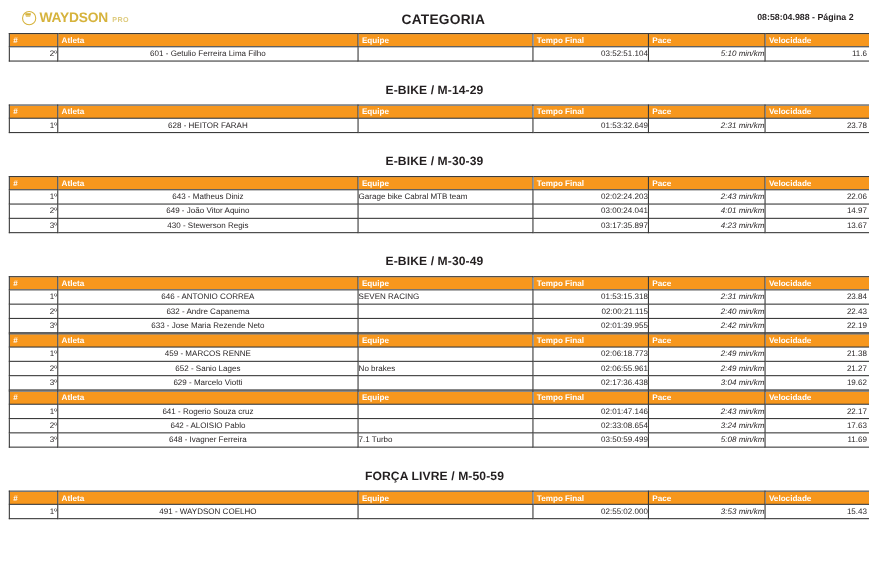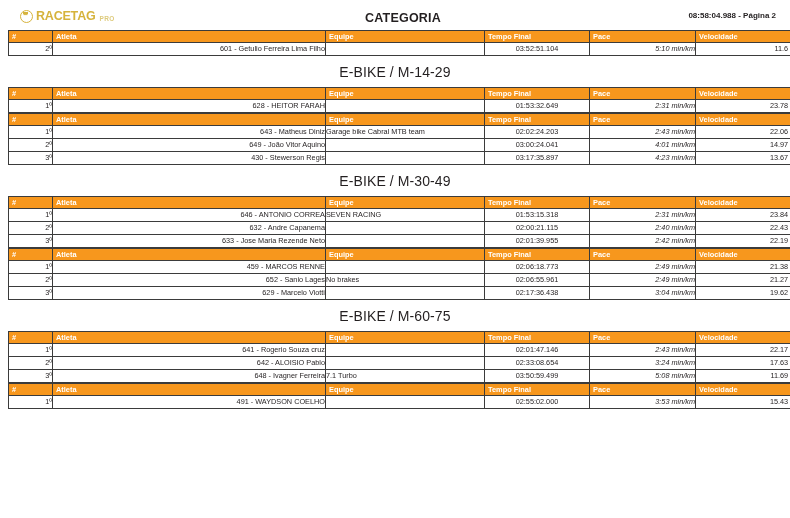--- a/index.html
+++ b/index.html
@@ -94,25 +94,26 @@
     color: #231f20;
     white-space: nowrap;
   }
 
   
   .section {
     margin: 0;
   }
   .section-title {
     text-align: center;
-    font-size: 14px;
-    font-weight: normal;
+    font-size: 11px;
+    font-weight: bold;
     color: #231f20;
     padding: 8px 0 7px 0;
     letter-spacing: 0.1px;
+    margin-top: 12px;
   }
 
   table.results {
     width: 774px;
     border-collapse: collapse;
     table-layout: fixed;
     margin: 0 auto;
   }
 
   table.results th,
@@ -144,35 +145,35 @@
   }
 
   .col-pos   { width: 40px; }
   .col-name  { width: 269px; }
   .col-team  { width: 155px; }
   .col-time  { width: 101px; }
   .col-pace  { width: 102px; }
   .col-speed { width: 107px; }
 
   td.cell-pos   { text-align: right; padding-right: 4px; }
-  td.cell-name  { text-align: right;  padding-left: 4px; margin-top: 21px; }
+  td.cell-name  { text-align: center;  padding-left: 4px; margin-top: 21px; }
   td.cell-team  { text-align: left;  padding-left: 4px; }
-  td.cell-time  { text-align: center; padding-right: 4px; }
+  td.cell-time  { text-align: right; padding-right: 4px; }
   td.cell-pace  { text-align: right; padding-right: 4px; font-style: italic; }
   td.cell-speed { text-align: right; padding-right: 4px; }
 </style>
 </head>
 <body>
 
 <div class="page">
 
   <div class="page-header">
     <div class="brand">
       <span class="brand-mark"></span>
-      <span class="brand-name">RACETAG</span>
+      <span class="brand-name">WAYDSON</span>
       <span class="brand-pro">PRO</span>
     </div>
     <div class="doc-title">CATEGORIA</div>
     <div class="doc-meta">08:58:04.988 - Página 2</div>
   </div>
 
   <div id="sections-host">
       <div class="section first">
         <table class="results">
           <thead>
@@ -216,20 +217,21 @@
               <td class="col-name cell-name">628 - HEITOR FARAH</td>
               <td class="col-team cell-team"></td>
               <td class="col-time cell-time">01:53:32.649</td>
               <td class="col-pace cell-pace">2:31 min/km</td>
               <td class="col-speed cell-speed">23.78 km/h</td>
             </tr>
           </tbody>
         </table>
       </div>
       <div class="section">
+        <div class="section-title">E-BIKE / M-30-39</div>
         <table class="results">
           <thead>
             <tr>
               <th class="col-pos">#</th>
               <th class="col-name">Atleta</th>
               <th class="col-team">Equipe</th>
               <th class="col-time">Tempo Final</th>
               <th class="col-pace">Pace</th>
               <th class="col-speed">Velocidade</th>
             </tr>
@@ -337,21 +339,20 @@
               <td class="col-name cell-name">629 - Marcelo Viotti</td>
               <td class="col-team cell-team"></td>
               <td class="col-time cell-time">02:17:36.438</td>
               <td class="col-pace cell-pace">3:04 min/km</td>
               <td class="col-speed cell-speed">19.62 km/h</td>
             </tr>
           </tbody>
         </table>
       </div>
       <div class="section">
-        <div class="section-title">E-BIKE / M-60-75</div>
         <table class="results">
           <thead>
             <tr>
               <th class="col-pos">#</th>
               <th class="col-name">Atleta</th>
               <th class="col-team">Equipe</th>
               <th class="col-time">Tempo Final</th>
               <th class="col-pace">Pace</th>
               <th class="col-speed">Velocidade</th>
             </tr>
@@ -378,20 +379,21 @@
               <td class="col-name cell-name">648 - Ivagner Ferreira</td>
               <td class="col-team cell-team">7.1 Turbo</td>
               <td class="col-time cell-time">03:50:59.499</td>
               <td class="col-pace cell-pace">5:08 min/km</td>
               <td class="col-speed cell-speed">11.69 km/h</td>
             </tr>
           </tbody>
         </table>
       </div>
       <div class="section">
+        <div class="section-title">FORÇA LIVRE / M-50-59</div>
         <table class="results">
           <thead>
             <tr>
               <th class="col-pos">#</th>
               <th class="col-name">Atleta</th>
               <th class="col-team">Equipe</th>
               <th class="col-time">Tempo Final</th>
               <th class="col-pace">Pace</th>
               <th class="col-speed">Velocidade</th>
             </tr>

